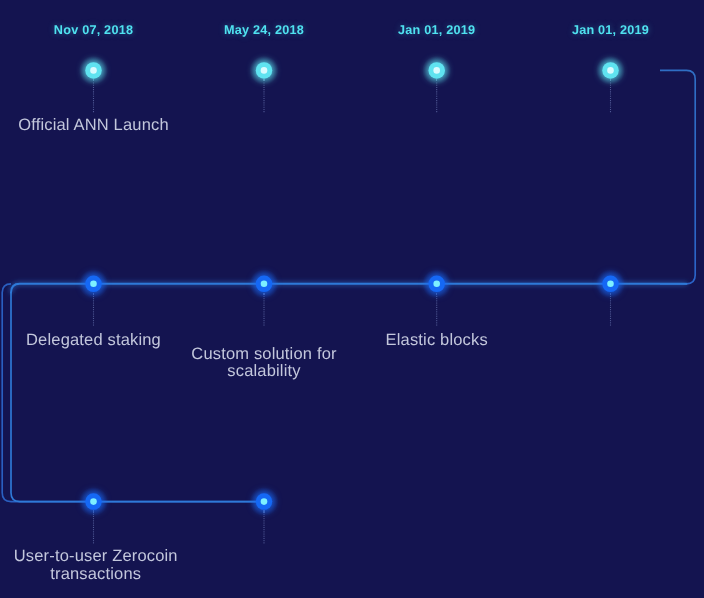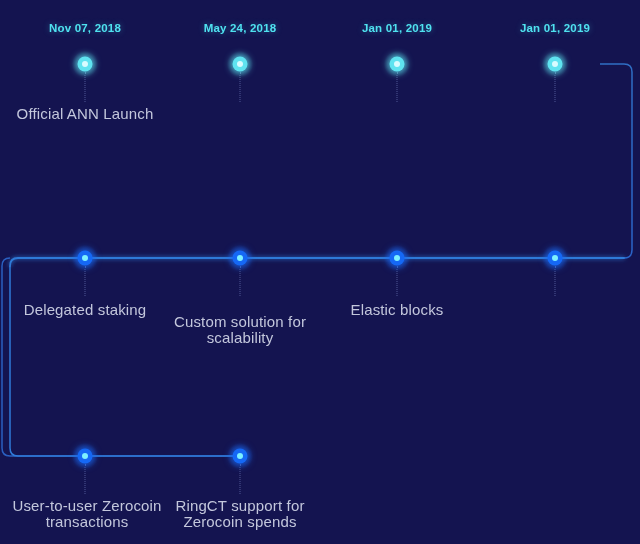--- a/index.html
+++ b/index.html
@@ -219,16 +219,14 @@
     <span class="core"></span>
   </div>
   <div class="node blue" style="left:240px; top:456px;">
     <span class="halo"></span>
     <span class="ring"></span>
     <span class="core"></span>
   </div>
 
   <div class="caption" style="left:87px;  top:498px;">User-to-user Zerocoin
 transactions</div>
-  <div class="caption" style="left:240px; top:498px;">RingCT support for
-Zerocoin spends</div>
 
 </div>
 
 </body></html>

